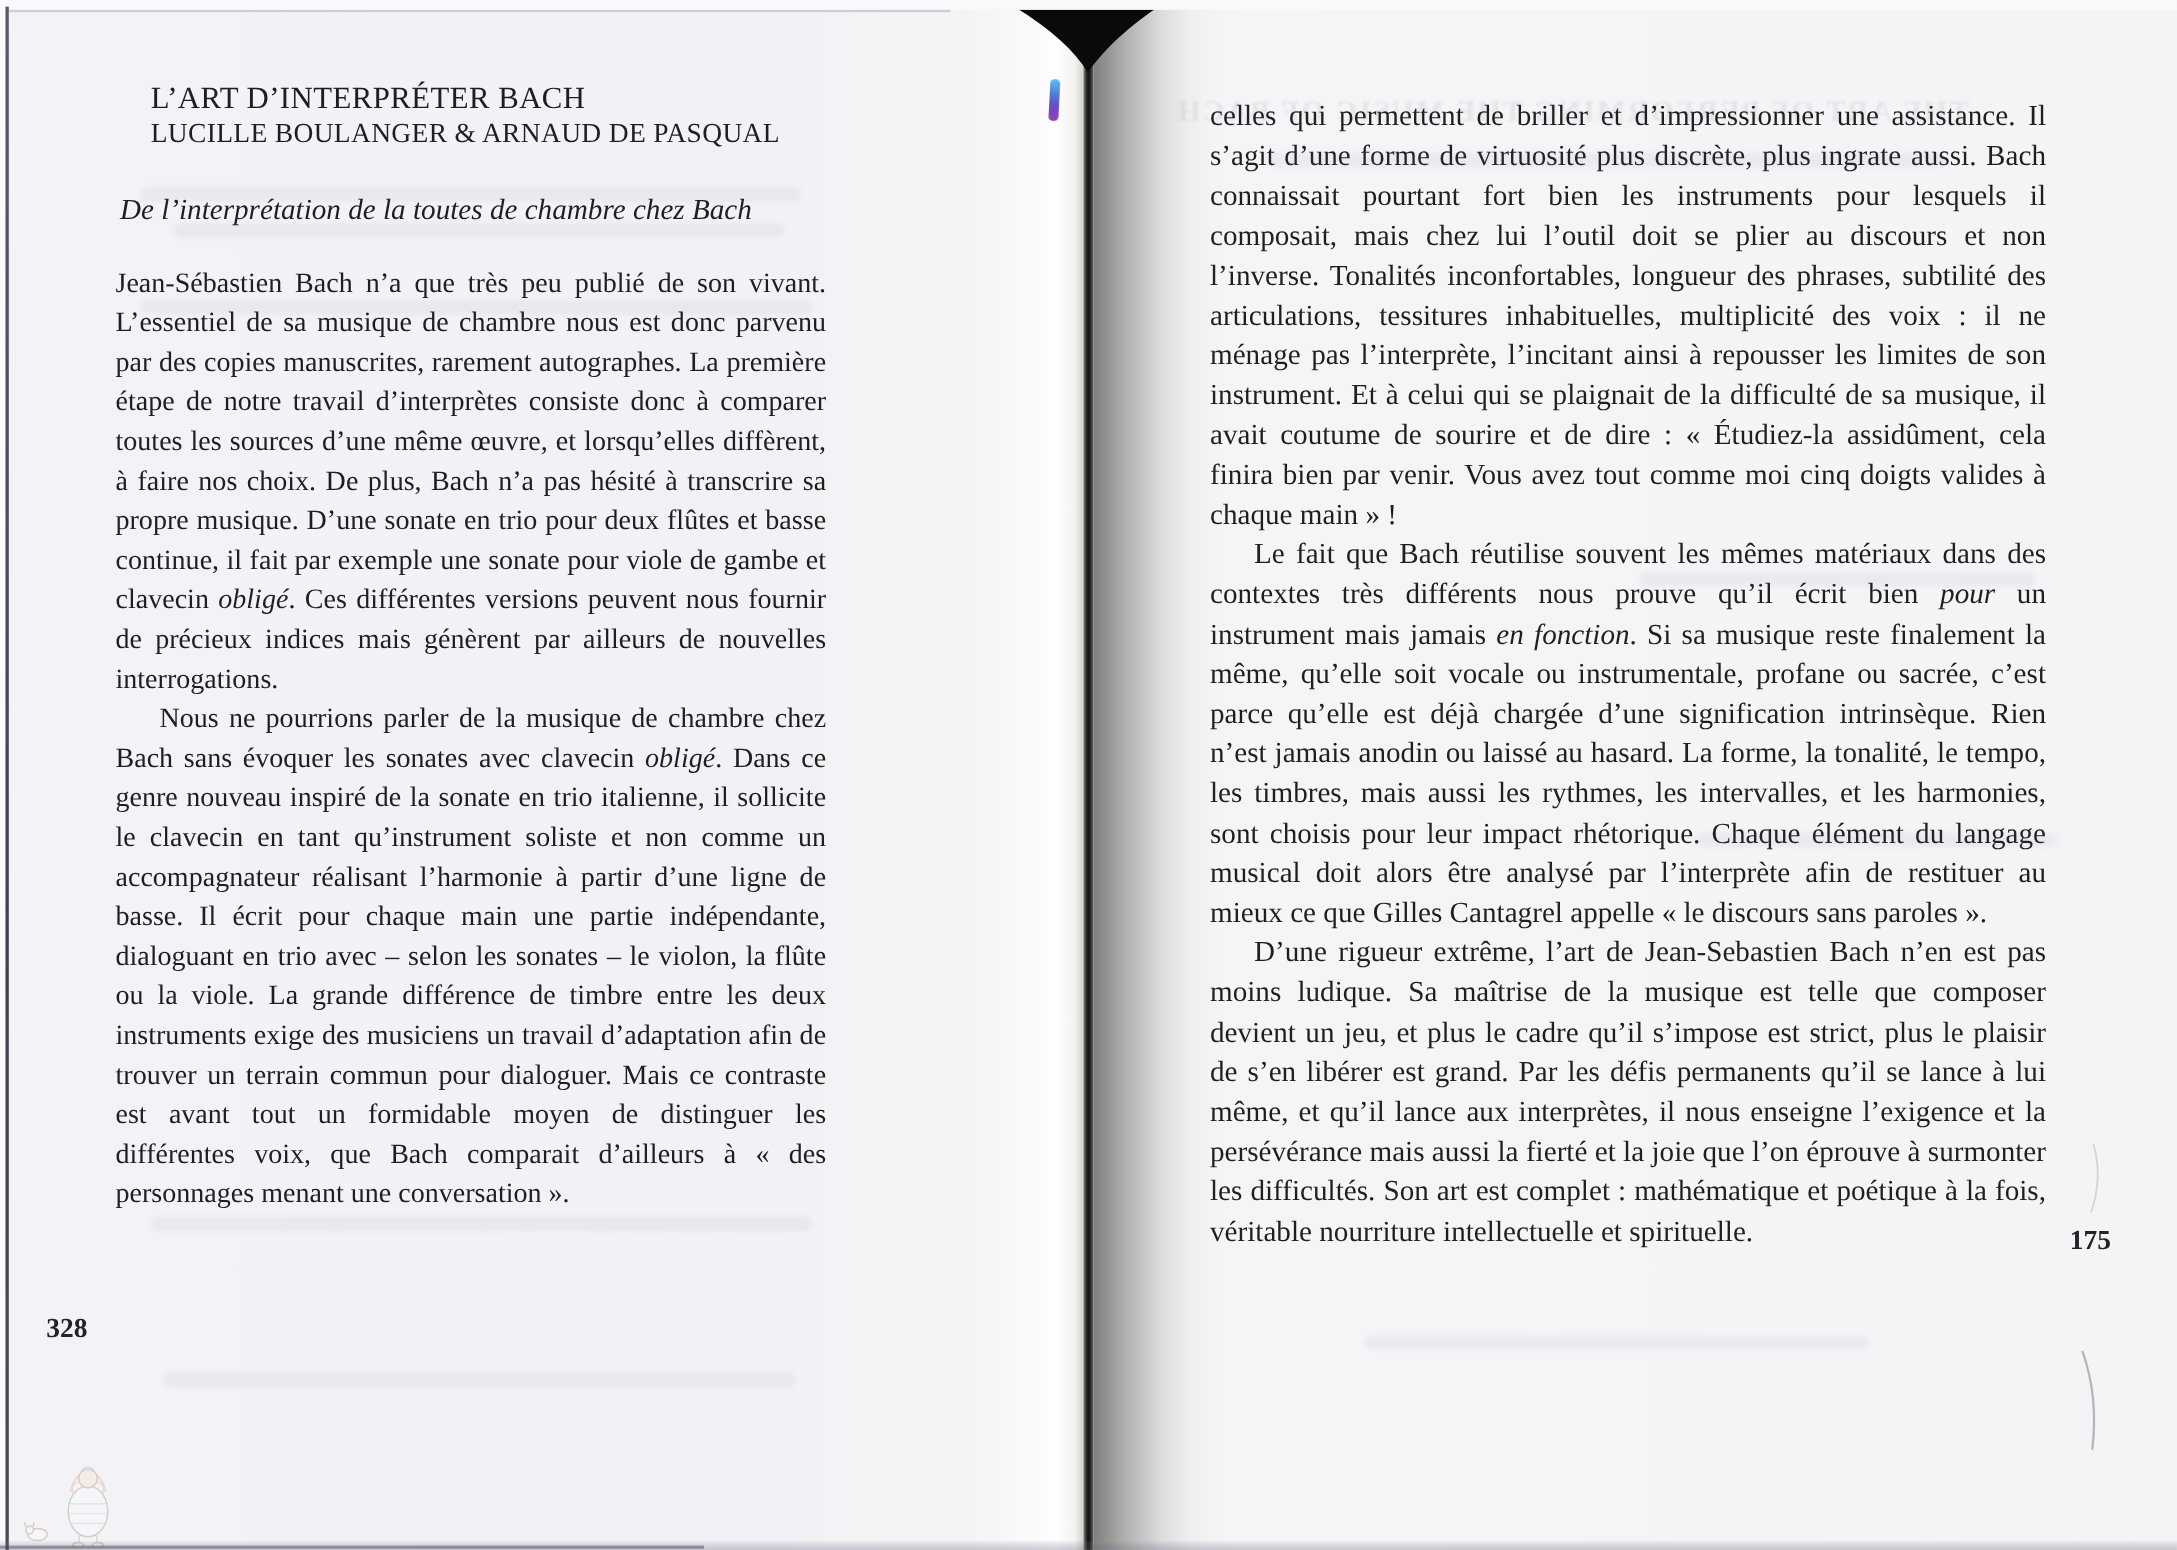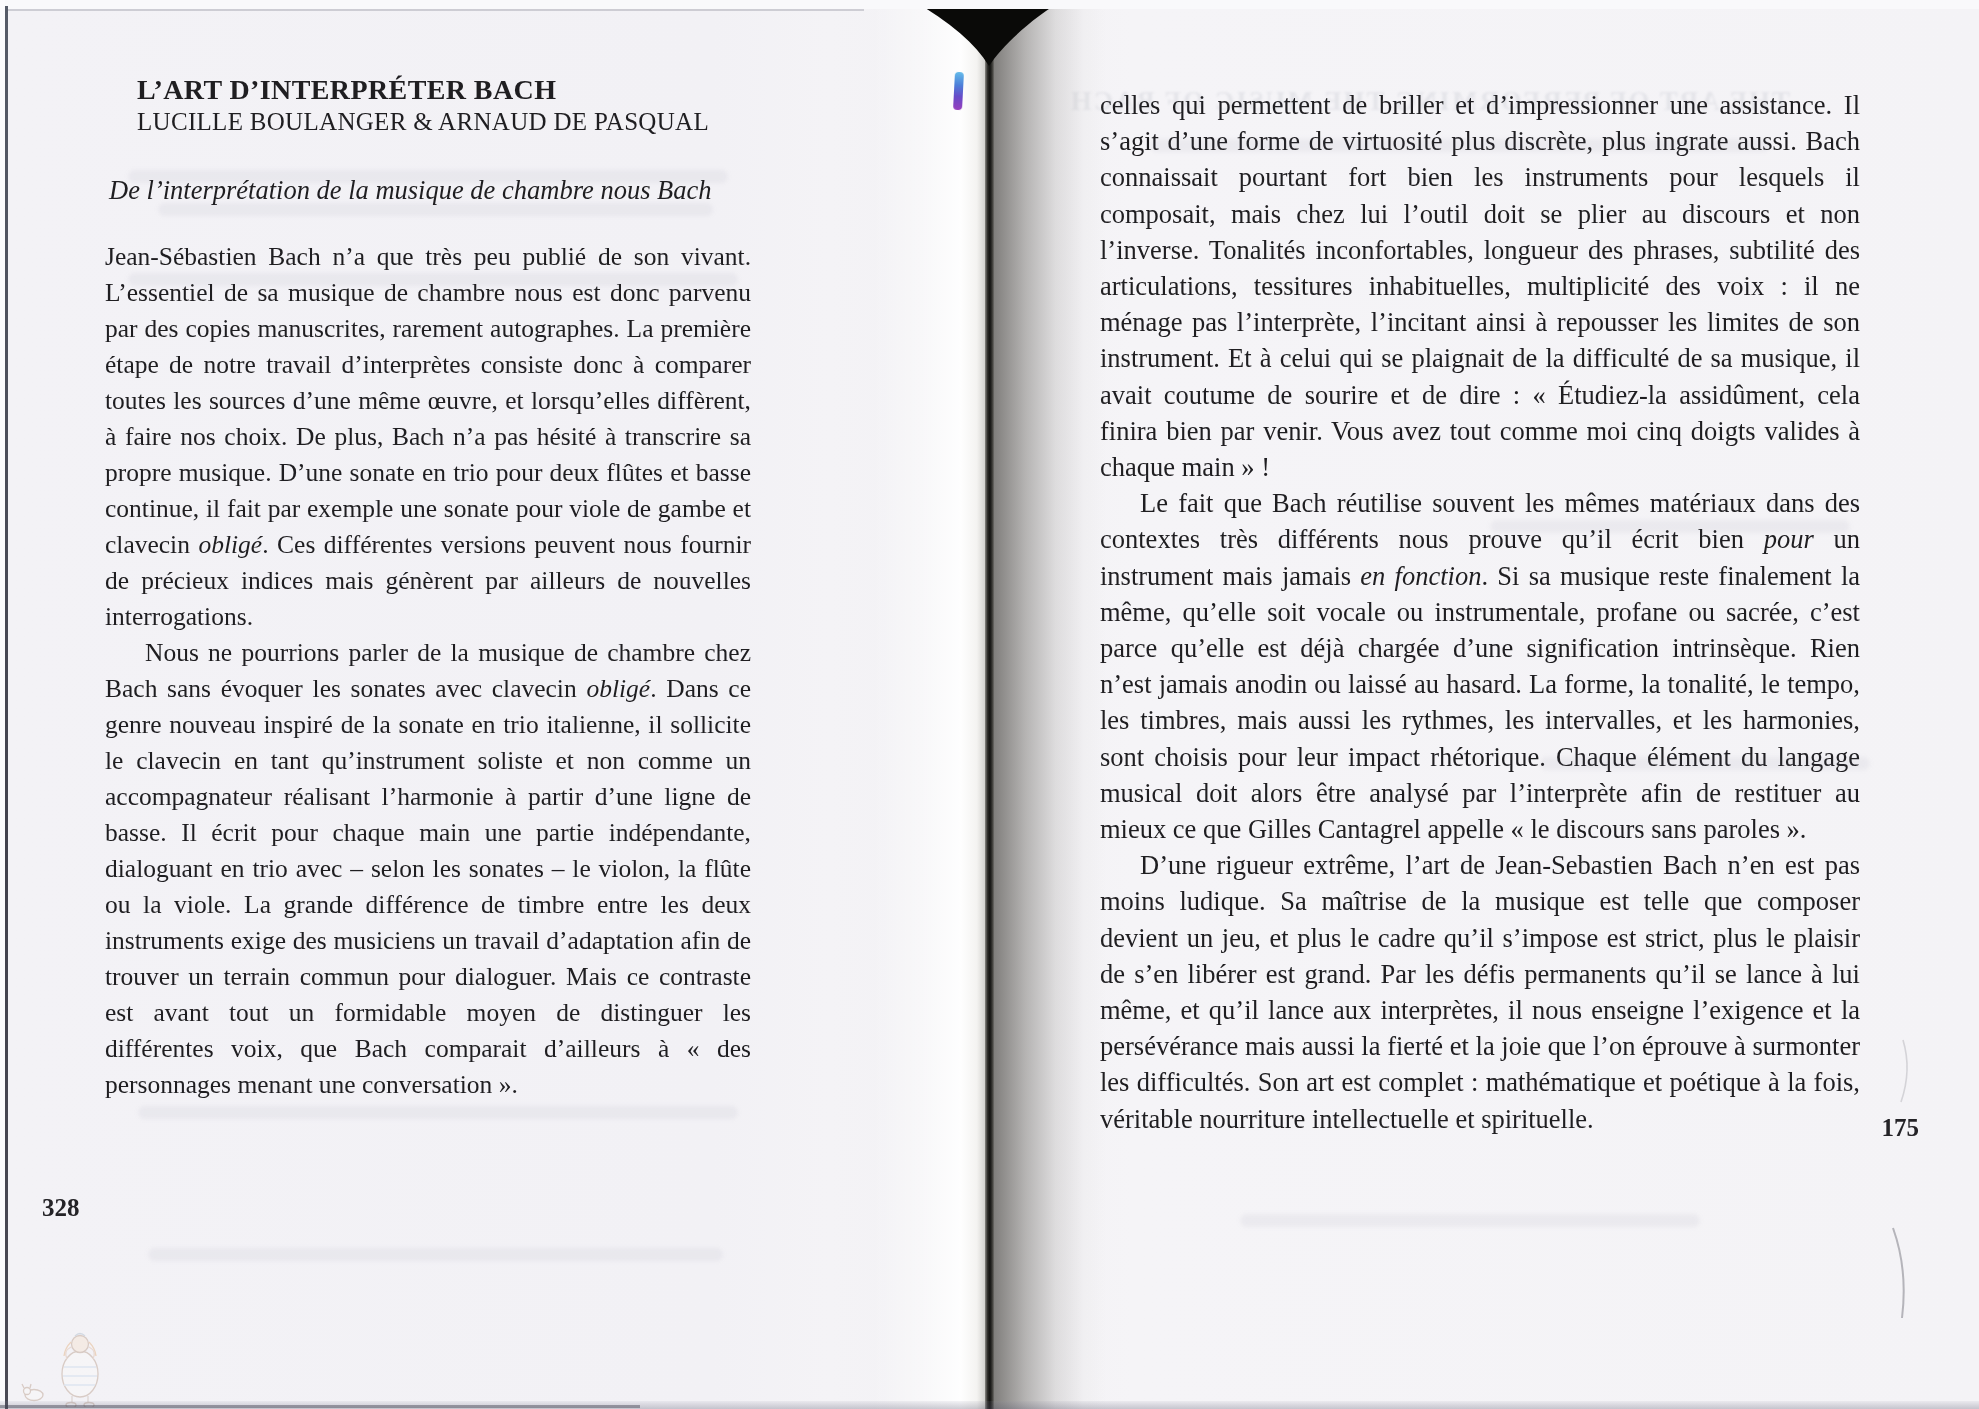--- a/index.html
+++ b/index.html
@@ -44,21 +44,21 @@
                      background:linear-gradient(#565b68 0%, #41414d 60%, #4a4a55 100%); }
   .scan-top-strip  { position:absolute; left:0; top:0; right:0; height:9px; background:#f9f9fb; }
   .scan-top-line   { position:absolute; left:8px; top:9px; width:856px; height:2px; background:rgba(120,120,132,.30); }
   .scan-bottom     { position:absolute; left:0; right:0; bottom:0; height:8px;
                      background:linear-gradient(rgba(150,150,172,.10), rgba(88,88,110,.30)); }
   .scan-bottom-line{ position:absolute; left:0; bottom:1px; width:640px; height:3px; background:rgba(66,66,82,.45); }
 
   
   .left-title {
     position:absolute; left:129px; top:74px;
-    font-size:28px; font-weight:bold; letter-spacing:.4px; white-space:nowrap;
+    font-size:28px; font-weight:normal; letter-spacing:.4px; white-space:nowrap;
   }
   .left-authors {
     position:absolute; left:129px; top:108px;
     font-size:25px; letter-spacing:.3px; white-space:nowrap;
   }
   .left-subtitle {
     position:absolute; left:101px; top:175px;
     font-size:26.5px; font-style:italic; white-space:nowrap;
   }
 
@@ -109,21 +109,21 @@
 
   <div class="page page-left">
     <div class="ghost-line gl1"></div>
     <div class="ghost-line gl2"></div>
     <div class="ghost-line gl3"></div>
     <div class="ghost-line gl4"></div>
     <div class="ghost-line gl5"></div>
 
     <h1 class="left-title">L’ART D’INTERPRÉTER BACH</h1>
     <div class="left-authors">LUCILLE BOULANGER &amp; ARNAUD DE PASQUAL</div>
-    <div class="left-subtitle">De l’interprétation de la musique de chambre nous Bach</div>
+    <div class="left-subtitle">De l’interprétation de la toutes de chambre chez Bach</div>
 
     <div class="body-text left-body">
         <p class="para"><span>Jean-Sébastien Bach n’a que très peu publié de son vivant. L’essentiel de sa musique de chambre nous est donc parvenu par des copies manuscrites, rarement autographes. La première étape de notre travail d’interprètes consiste donc à comparer toutes les sources d’une même œuvre, et lorsqu’elles diffèrent, à faire nos choix. De plus, Bach n’a pas hésité à transcrire sa propre musique. D’une sonate en trio pour deux flûtes et basse continue, il fait par exemple une sonate pour viole de gambe et clavecin </span><em>obligé</em><span>. Ces différentes versions peuvent nous fournir de précieux indices mais génèrent par ailleurs de nouvelles interrogations.</span></p>
         <p class="para indent"><span>Nous ne pourrions parler de la musique de chambre chez Bach sans évoquer les sonates avec clavecin </span><em>obligé</em><span>. Dans ce genre nouveau inspiré de la sonate en trio italienne, il sollicite le clavecin en tant qu’instrument soliste et non comme un accompagnateur réalisant l’harmonie à partir d’une ligne de basse. Il écrit pour chaque main une partie indépendante, dialoguant en trio avec – selon les sonates – le violon, la flûte ou la viole. La grande différence de timbre entre les deux instruments exige des musiciens un travail d’adaptation afin de trouver un terrain commun pour dialoguer. Mais ce contraste est avant tout un formidable moyen de distinguer les différentes voix, que Bach comparait d’ailleurs à « des personnages menant une conversation ».</span></p>
       </div>
 
     <div class="pagenum pagenum-left">328</div>
 
     <svg class="watermark" viewBox="0 0 118 78" xmlns="http://www.w3.org/2000/svg">
       <g fill="none" stroke="rgba(165,130,105,.9)" stroke-width="1.3">

